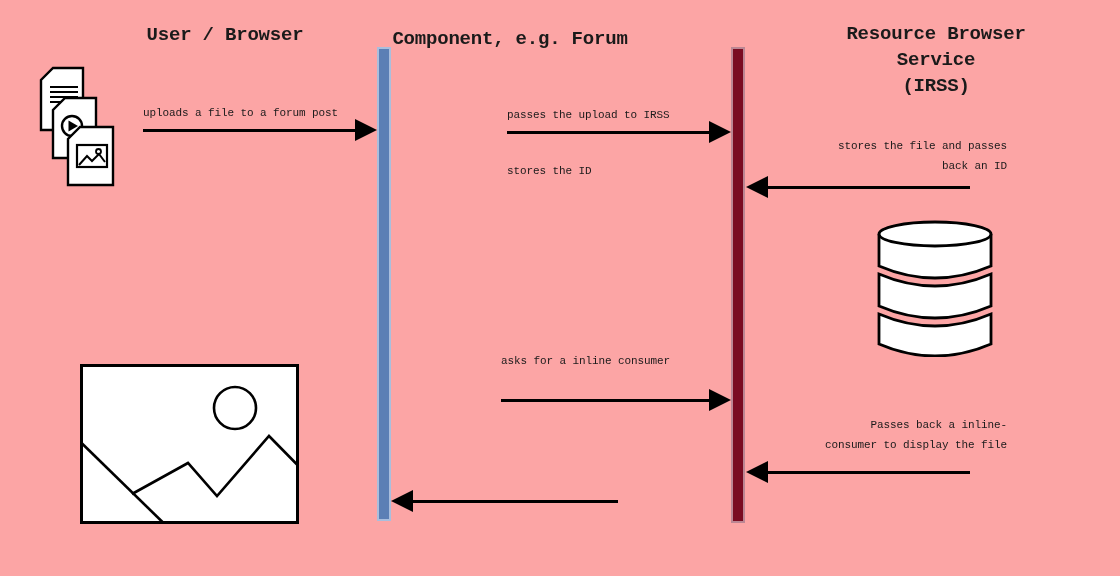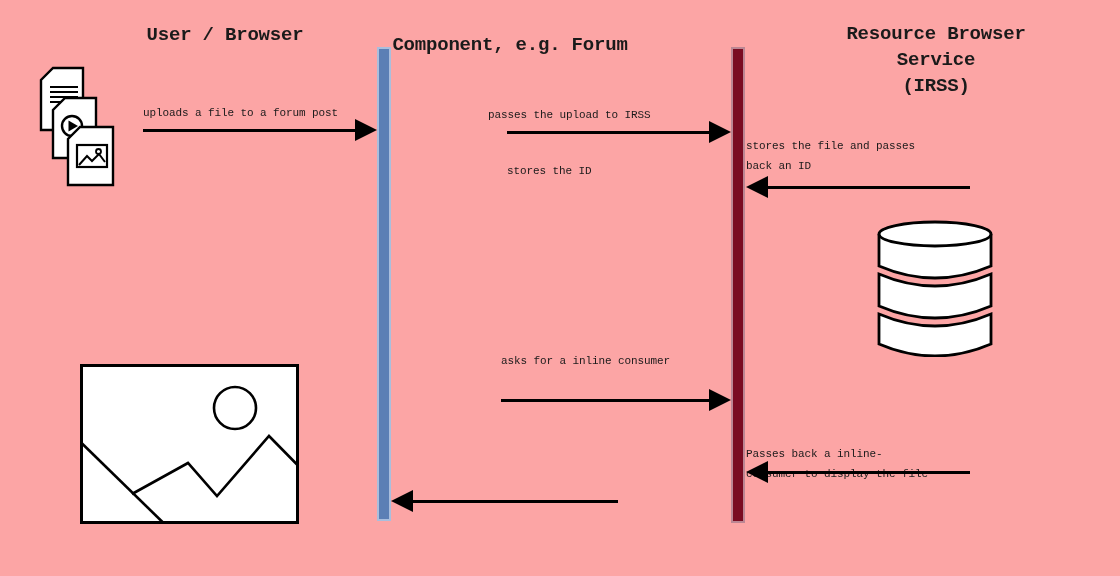--- a/index.html
+++ b/index.html
@@ -14,21 +14,21 @@
   .actor-header span{display:block;}
   .lifeline{
     position:absolute;width:14px;box-sizing:border-box;
   }
   .lifeline-component{left:377px;top:47px;height:474px;border:2px solid #a9bedd;}
   .lifeline-irss{left:731px;top:47px;height:476px;border:2px solid #bb8693;}
   .msg-label{
     position:absolute;font-size:11px;line-height:20px;color:#1a1a1a;letter-spacing:-0.1px;
   }
   .msg-label span{display:block;}
-  .align-right{text-align:left;}
+  .align-right{text-align:right;padding-left:36px;}
   .arrow{position:absolute;height:22px;}
   .arrow .shaft{position:absolute;top:50%;height:3px;margin-top:-1.5px;background:#000;}
   .arrow-right .shaft{left:0;right:18px;}
   .arrow-right .head{
     position:absolute;right:0;top:50%;margin-top:-11px;width:0;height:0;
     border-top:11px solid transparent;border-bottom:11px solid transparent;border-left:22px solid #000;
   }
   .arrow-left .shaft{left:18px;right:0;}
   .arrow-left .head{
     position:absolute;left:0;top:50%;margin-top:-11px;width:0;height:0;
@@ -36,39 +36,39 @@
   }
   .icon{position:absolute;}
 </style>
 </head>
 <body>
 
 <div class="stage">
 
   <div class="actor-header" style="left:95px;top:22px;width:260px;">User / Browser</div>
 
-  <div class="actor-header" style="left:380px;top:32px;width:260px;">Component, e.g. Forum</div>
+  <div class="actor-header" style="left:380px;top:26px;width:260px;">Component, e.g. Forum</div>
 
   <div class="actor-header" style="left:806px;top:21px;width:260px;">
     <span>Resource Browser Service</span>
     <span>(IRSS)</span>
   </div>
 
   <div class="lifeline lifeline-component" style="background-color: rgb(91, 127, 181);"></div>
   <div class="lifeline lifeline-irss" style="background-color: rgb(122, 12, 34);"></div>
 
   <div class="msg-label" style="left:143px;top:103px;width:234px;">
     <span>uploads a file to a forum post</span>
   </div>
   <div class="arrow arrow-right" style="left:143px;top:119px;width:234px;">
     <div class="shaft"></div>
     <div class="head"></div>
   </div>
 
-  <div class="msg-label" style="left:488px;top:105px;width:230px;">
+  <div class="msg-label" style="left:507px;top:105px;width:230px;">
     <span>passes the upload to IRSS</span>
   </div>
   <div class="arrow arrow-right" style="left:507px;top:121px;width:224px;">
     <div class="shaft"></div>
     <div class="head"></div>
   </div>
 
   <div class="msg-label align-right" style="left:746px;top:136px;width:225px;">
     <span>stores the file and passes</span>
     <span>back an ID</span>
@@ -83,21 +83,21 @@
   </div>
 
   <div class="msg-label" style="left:501px;top:351px;width:230px;">
     <span>asks for a inline consumer</span>
   </div>
   <div class="arrow arrow-right" style="left:501px;top:389px;width:230px;">
     <div class="shaft"></div>
     <div class="head"></div>
   </div>
 
-  <div class="msg-label align-right" style="left:746px;top:444px;width:225px;">
+  <div class="msg-label align-right" style="left:746px;top:415px;width:225px;">
     <span>Passes back a inline-</span>
     <span>consumer to display the file</span>
   </div>
   <div class="arrow arrow-left" style="left:746px;top:461px;width:224px;">
     <div class="shaft"></div>
     <div class="head"></div>
   </div>
 
   <div class="msg-label align-right" style="left:384px;top:453px;width:235px;">
   </div>

